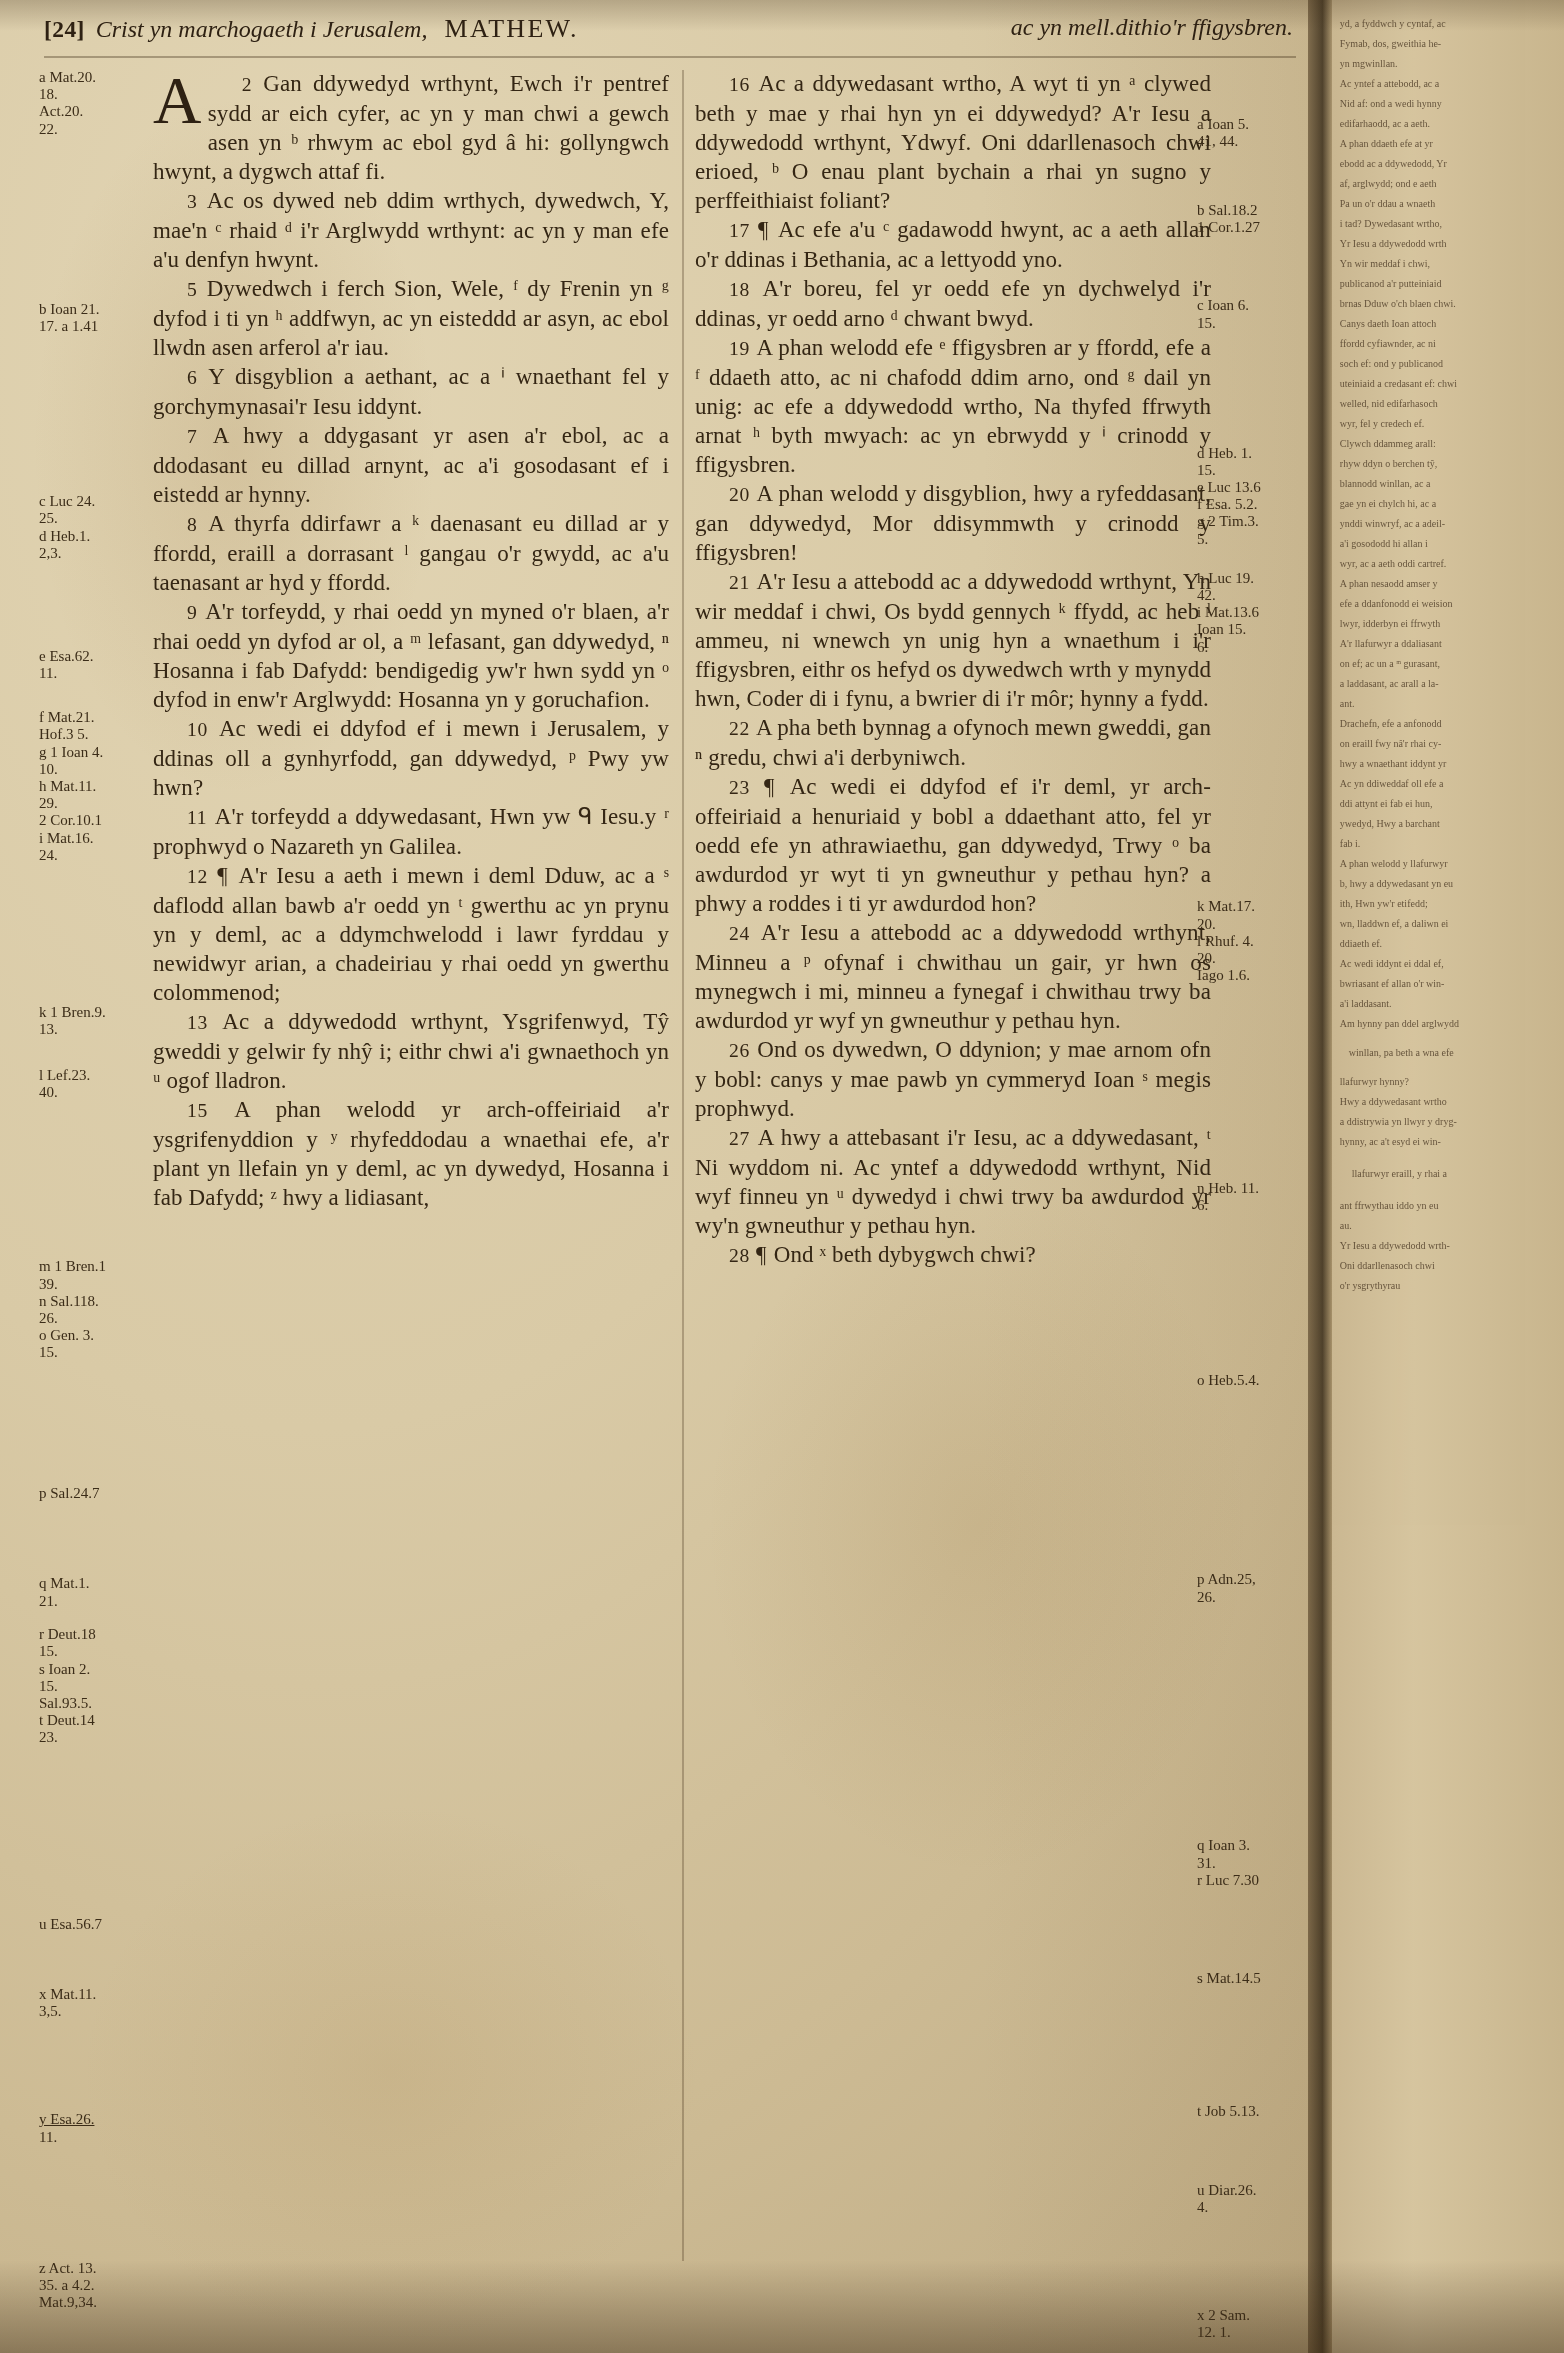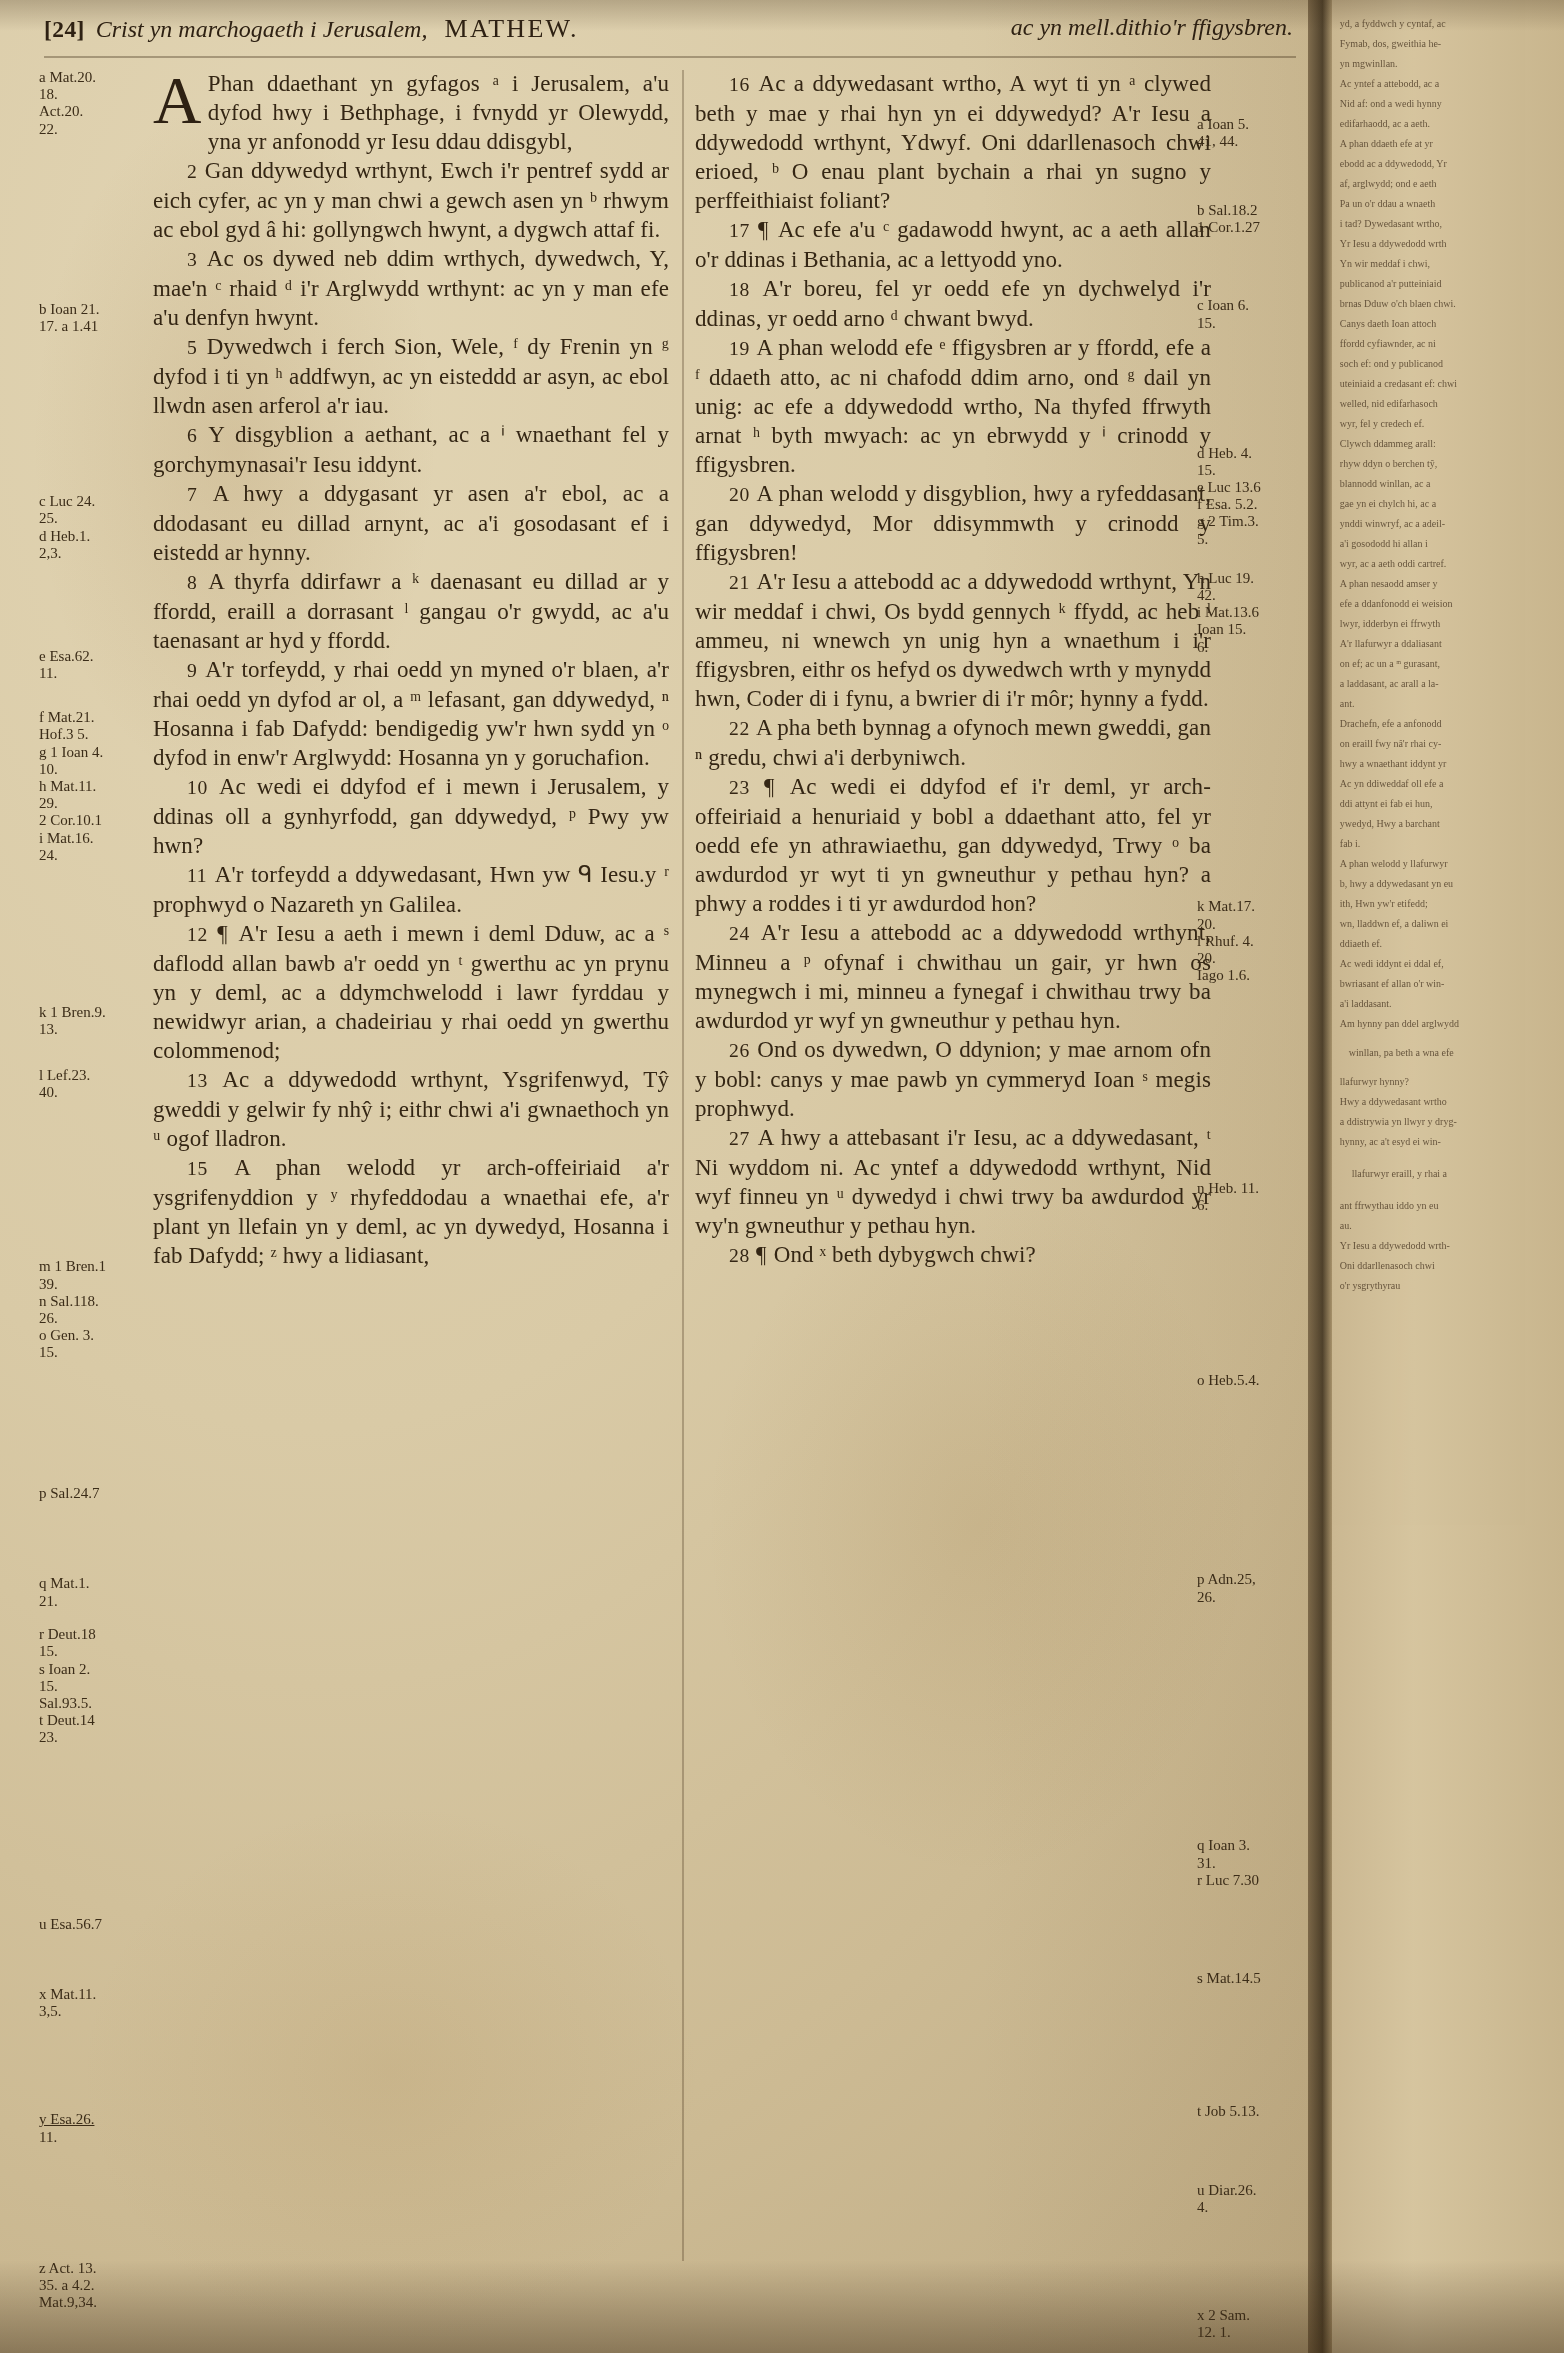--- a/index.html
+++ b/index.html
@@ -246,21 +246,21 @@
       <div class="m" style="top: 1917px;">x Mat.11.</div>
       <div class="m" style="top: 1934px;">3,5.</div>
       <div class="m" style="top: 2042px; text-decoration: underline;">y Esa.26.</div>
       <div class="m" style="top: 2060px;">11.</div>
       <div class="m" style="top: 2191px;">z Act. 13.</div>
       <div class="m" style="top: 2208px;">35. a 4.2.</div>
       <div class="m" style="top: 2225px;">Mat.9,34.</div>
     </div>
 
   <div class="col colA" id="colA">
-      <p class="para firstpara"><span class="dropcap">A</span><span> Phan ddaethant yn gyfagos ᵃ i Jerusalem, a'u dyfod hwy i Bethphage, i fvnydd yr Olewydd, yna yr anfonodd yr Iesu ddau ddisgybl,</span></p>
+      <p class="para firstpara"><span class="dropcap">A</span></p>
       <p class="para"><span class="vn">2 </span><span>Gan ddywedyd wrthynt, Ewch i'r pentref sydd ar eich cyfer, ac yn y man chwi a gewch asen yn ᵇ rhwym ac ebol gyd â hi: gollyngwch hwynt, a dygwch attaf fi.</span></p>
       <p class="para"><span class="vn">3 </span><span>Ac os dywed neb ddim wrthych, dywedwch, Y, mae'n ᶜ rhaid ᵈ i'r Arglwydd wrthynt: ac yn y man efe a'u denfyn hwynt.</span></p>
       <p class="para"><span class="vn">5 </span><span>Dywedwch i ferch Sion, Wele, ᶠ dy Frenin yn ᵍ dyfod i ti yn ʰ addfwyn, ac yn eisteddd ar asyn, ac ebol llwdn asen arferol a'r iau.</span></p>
       <p class="para"><span class="vn">6 </span><span>Y disgyblion a aethant, ac a ⁱ wnaethant fel y gorchymynasai'r Iesu iddynt.</span></p>
       <p class="para"><span class="vn">7 </span><span>A hwy a ddygasant yr asen a'r ebol, ac a ddodasant eu dillad arnynt, ac a'i gosodasant ef i eistedd ar hynny.</span></p>
       <p class="para"><span class="vn">8 </span><span>A thyrfa ddirfawr a ᵏ daenasant eu dillad ar y ffordd, eraill a dorrasant ˡ gangau o'r gwydd, ac a'u taenasant ar hyd y ffordd.</span></p>
       <p class="para"><span class="vn">9 </span><span>A'r torfeydd, y rhai oedd yn myned o'r blaen, a'r rhai oedd yn dyfod ar ol, a ᵐ lefasant, gan ddywedyd, ⁿ Hosanna i fab Dafydd: bendigedig yw'r hwn sydd yn ᵒ dyfod in enw'r Arglwydd: Hosanna yn y goruchafion.</span></p>
       <p class="para"><span class="vn">10 </span><span>Ac wedi ei ddyfod ef i mewn i Jerusalem, y ddinas oll a gynhyrfodd, gan ddywedyd, ᵖ Pwy yw hwn?</span></p>
       <p class="para"><span class="vn">11 </span><span>A'r torfeydd a ddywedasant, Hwn yw ᑫ Iesu.y ʳ prophwyd o Nazareth yn Galilea.</span></p>
       <p class="para"><span class="vn">12 </span><span class="pil">¶ </span><span>A'r Iesu a aeth i mewn i deml Dduw, ac a ˢ daflodd allan bawb a'r oedd yn ᵗ gwerthu ac yn prynu yn y deml, ac a ddymchwelodd i lawr fyrddau y newidwyr arian, a chadeiriau y rhai oedd yn gwerthu colommenod;</span></p>
@@ -283,21 +283,21 @@
       <p class="para"><span class="vn">28 </span><span class="pil">¶ </span><span>Ond ˣ beth dybygwch chwi?</span></p>
     </div>
 
   <div class="marg margB" id="margB">
       <div class="m" style="top: 47px;">a Ioan 5.</div>
       <div class="m" style="top: 64px;">41, 44.</div>
       <div class="m" style="top: 133px;">b Sal.18.2</div>
       <div class="m" style="top: 150px;">1 Cor.1.27</div>
       <div class="m" style="top: 228px;">c Ioan 6.</div>
       <div class="m" style="top: 246px;">15.</div>
-      <div class="m" style="top: 376px;">d Heb. 4.</div>
+      <div class="m" style="top: 376px;">d Heb. 1.</div>
       <div class="m" style="top: 393px;">15.</div>
       <div class="m" style="top: 410px;">e Luc 13.6</div>
       <div class="m" style="top: 427px;">f Esa. 5.2.</div>
       <div class="m" style="top: 444px;">g 2 Tim.3.</div>
       <div class="m" style="top: 462px;">5.</div>
       <div class="m" style="top: 501px;">h Luc 19.</div>
       <div class="m" style="top: 518px;">42.</div>
       <div class="m" style="top: 535px;">i Mat.13.6</div>
       <div class="m" style="top: 552px;">Ioan 15.</div>
       <div class="m" style="top: 570px;">6.</div>

